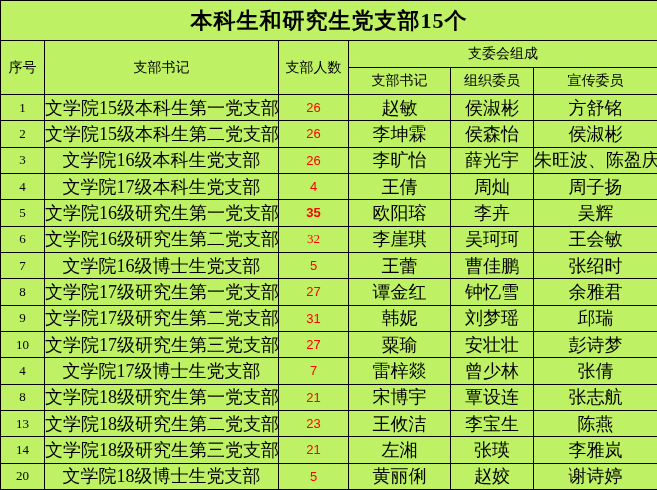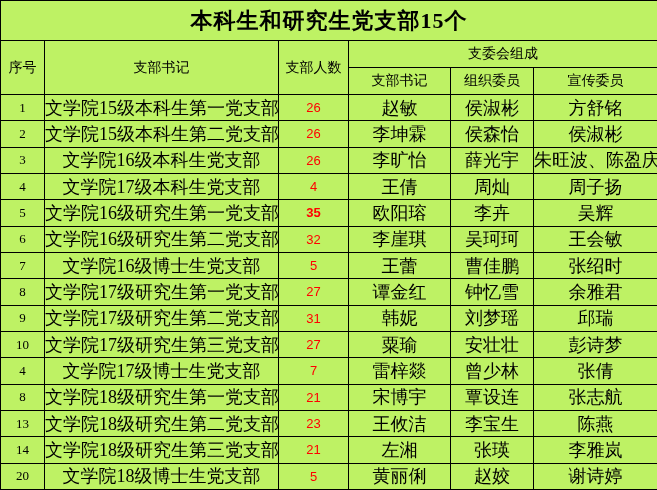--- a/index.html
+++ b/index.html
@@ -120,21 +120,21 @@
           <td class="cell-index">5</td>
           <td class="cell-text">文学院16级研究生第一党支部</td>
           <td class="cell-count" style="color: rgb(255, 0, 0); font-weight: bold;">35</td>
           <td class="cell-text">欧阳瑢</td>
           <td class="cell-text">李卉</td>
           <td class="cell-text">吴辉</td>
         </tr>
         <tr>
           <td class="cell-index">6</td>
           <td class="cell-text">文学院16级研究生第二党支部</td>
-          <td class="cell-count" style="color: rgb(255, 0, 0);">32</td>
+          <td class="cell-count" style="color: rgb(255, 0, 0); font-family: Liberation Serif, serif;">32</td>
           <td class="cell-text">李崖琪</td>
           <td class="cell-text">吴珂珂</td>
           <td class="cell-text">王会敏</td>
         </tr>
         <tr>
           <td class="cell-index">7</td>
           <td class="cell-text">文学院16级博士生党支部</td>
           <td class="cell-count" style="color: rgb(255, 0, 0);">5</td>
           <td class="cell-text">王蕾</td>
           <td class="cell-text">曹佳鹏</td>

